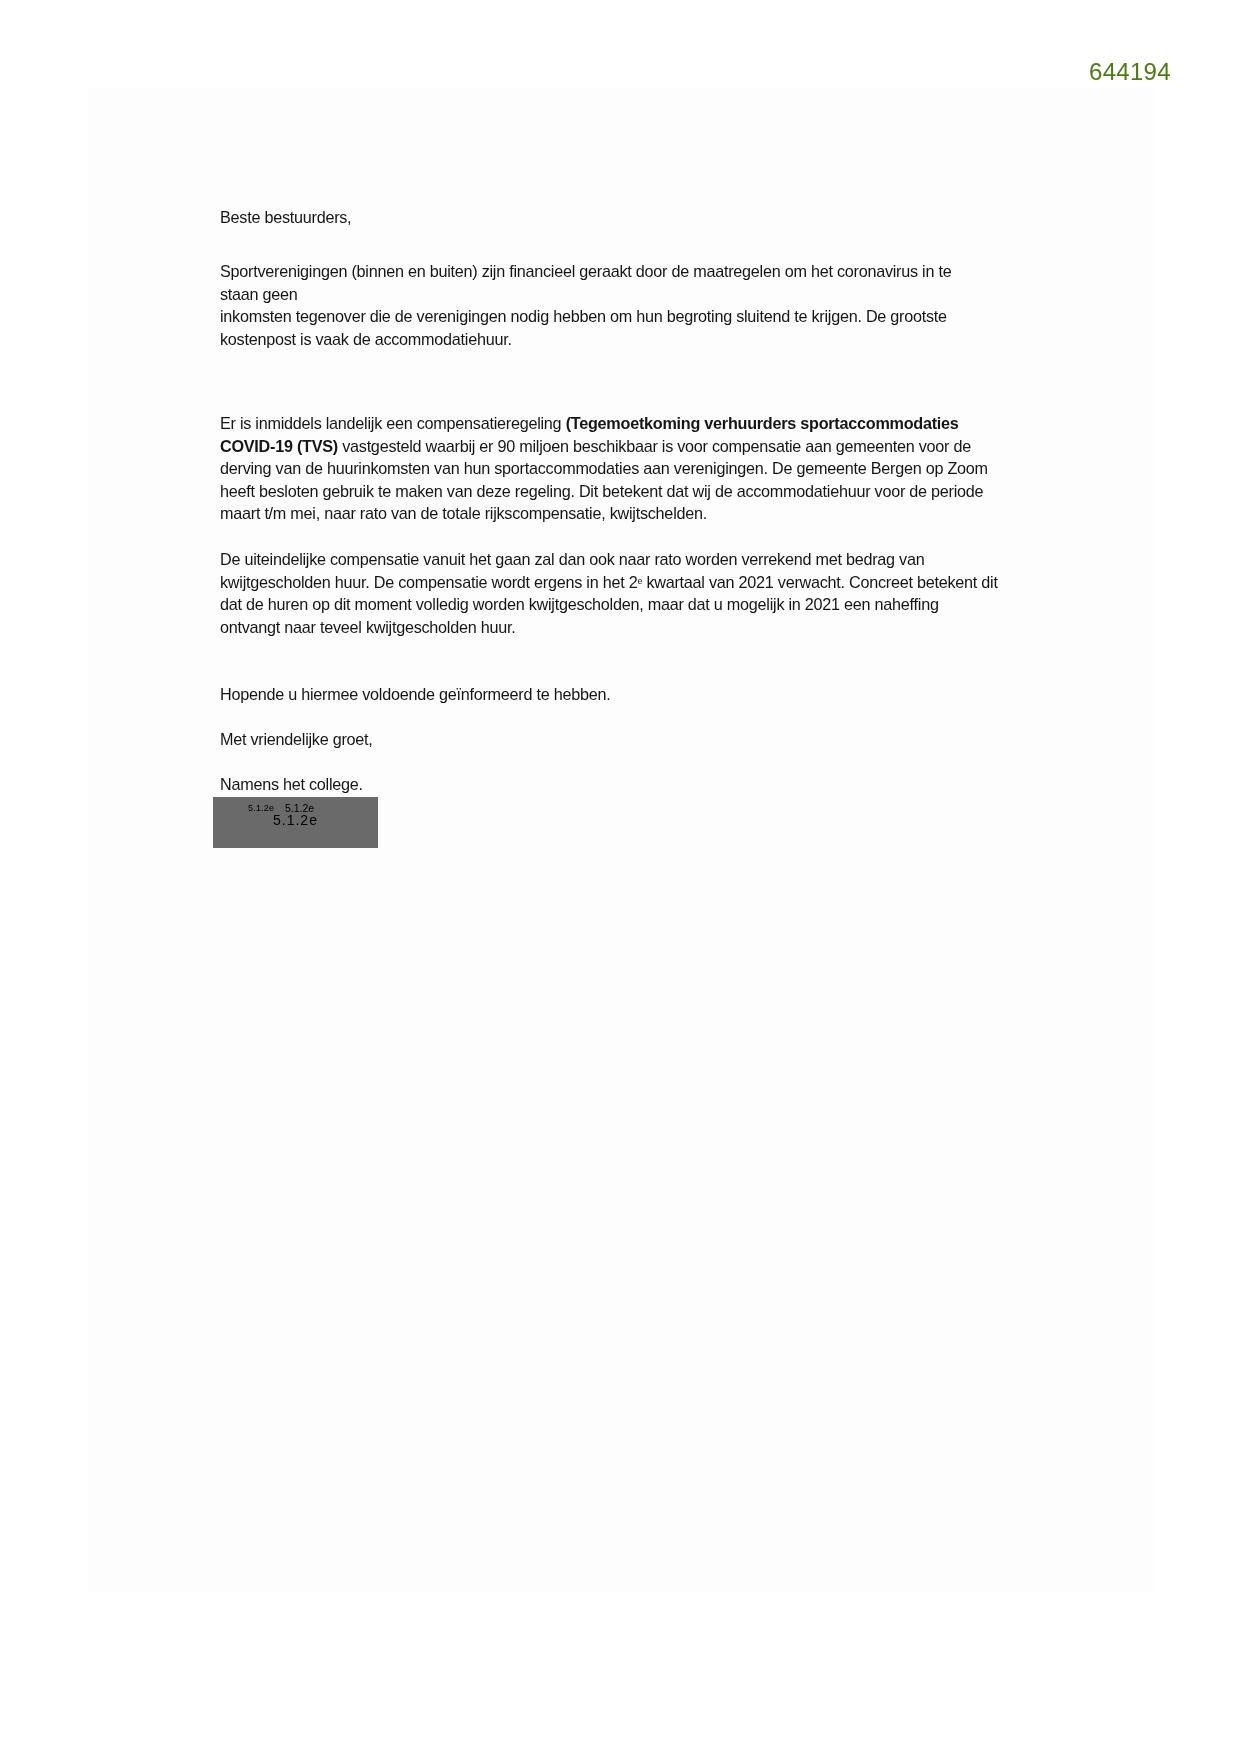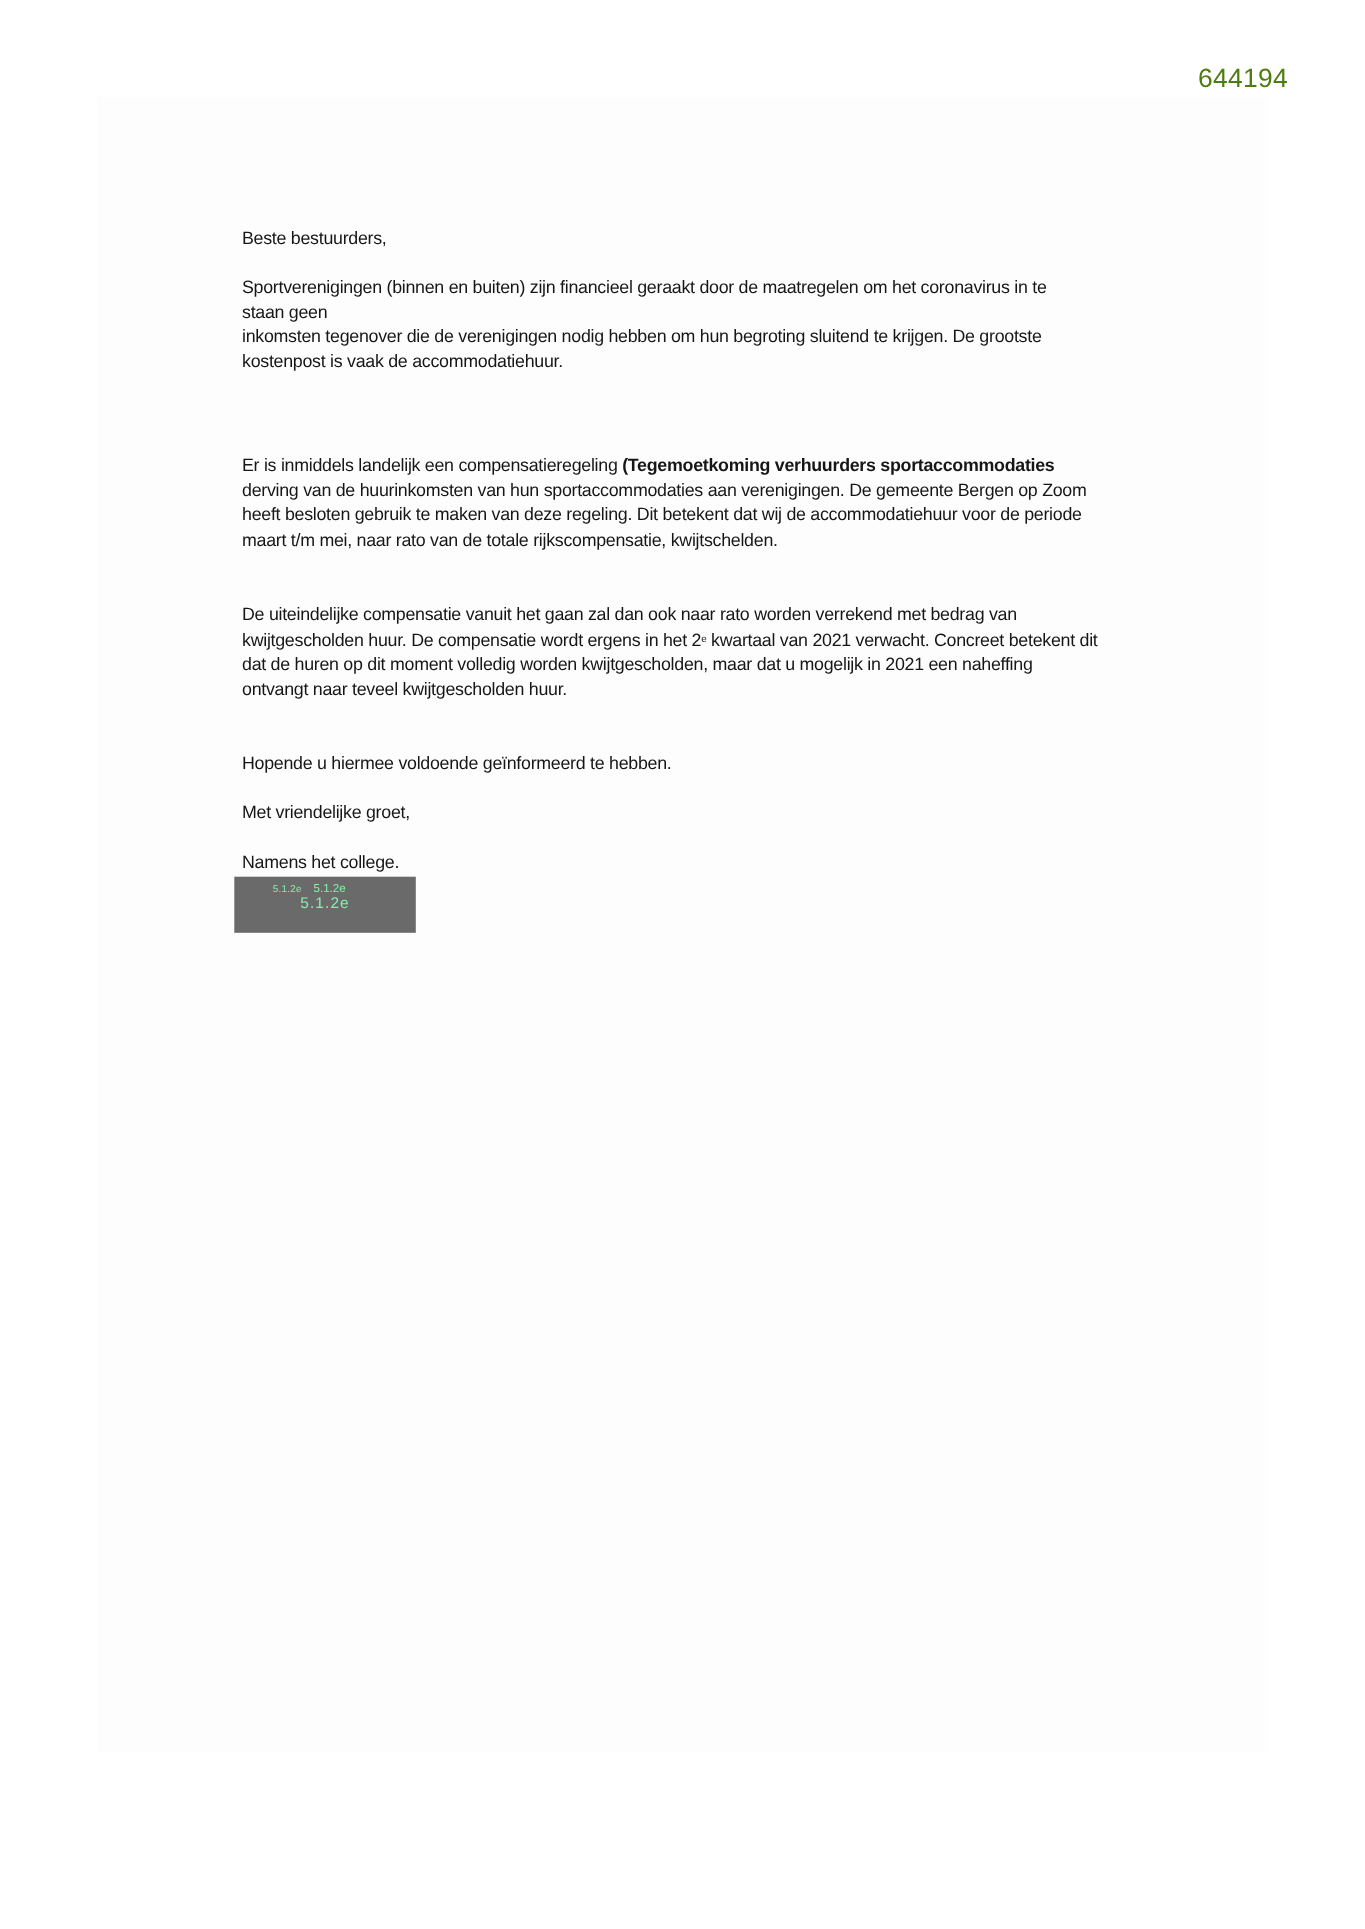--- a/index.html
+++ b/index.html
@@ -58,21 +58,21 @@
       position: relative;
       top: -1px;
     }
     .redaction {
       position: absolute;
       left: 213px;
       top: 797px;
       width: 165px;
       height: 51px;
       background: #6a6a6a;
-      color: #86efac;
+      color: #000000;
     }
     .redaction .r1 {
       position: absolute;
       left: 35px;
       top: 6px;
       font-size: 9px;
       letter-spacing: 0.2px;
     }
     .redaction .r2 {
       position: absolute;
@@ -92,29 +92,30 @@
 <body>
 
 <div class="scan-area"></div>
 
 <div class="doc-number">644194</div>
 
 <div class="letter">
 
   <p class="block" style="top:206px;">Beste bestuurders,</p>
 
-  <p class="block" style="top:250px;">
+  <p class="block" style="top:260px;">
     <span class="line">Sportverenigingen (binnen en buiten) zijn financieel geraakt door de maatregelen om het coronavirus in te</span>
     <span class="line">staan geen</span>
     <span class="line">inkomsten tegenover die de verenigingen nodig hebben om hun begroting sluitend te krijgen. De grootste</span>
     <span class="line">kostenpost is vaak de accommodatiehuur.</span>
   </p>
 
   <p class="block" style="top:412px;">
     <span class="line"><span>Er is inmiddels landelijk een compensatieregeling </span><span class="bold">(Tegemoetkoming verhuurders sportaccommodaties</span></span>
+    <span class="line"><span class="bold">COVID-19 (TVS)</span><span> vastgesteld waarbij er 90 miljoen beschikbaar is voor compensatie aan gemeenten voor de</span></span>
     <span class="line">derving van de huurinkomsten van hun sportaccommodaties aan verenigingen. De gemeente Bergen op Zoom</span>
     <span class="line">heeft besloten gebruik te maken van deze regeling. Dit betekent dat wij de accommodatiehuur voor de periode</span>
     <span class="line">maart t/m mei, naar rato van de totale rijkscompensatie, kwijtschelden.</span>
   </p>
 
   <p class="block" style="top:548px;">
     <span class="line">De uiteindelijke compensatie vanuit het gaan zal dan ook naar rato worden verrekend met bedrag van</span>
     <span class="line"><span>kwijtgescholden huur. De compensatie wordt ergens in het 2</span><sup class="ord">e</sup><span> kwartaal van 2021 verwacht. Concreet betekent dit</span></span>
     <span class="line">dat de huren op dit moment volledig worden kwijtgescholden, maar dat u mogelijk in 2021 een naheffing</span>
     <span class="line">ontvangt naar teveel kwijtgescholden huur.</span>

